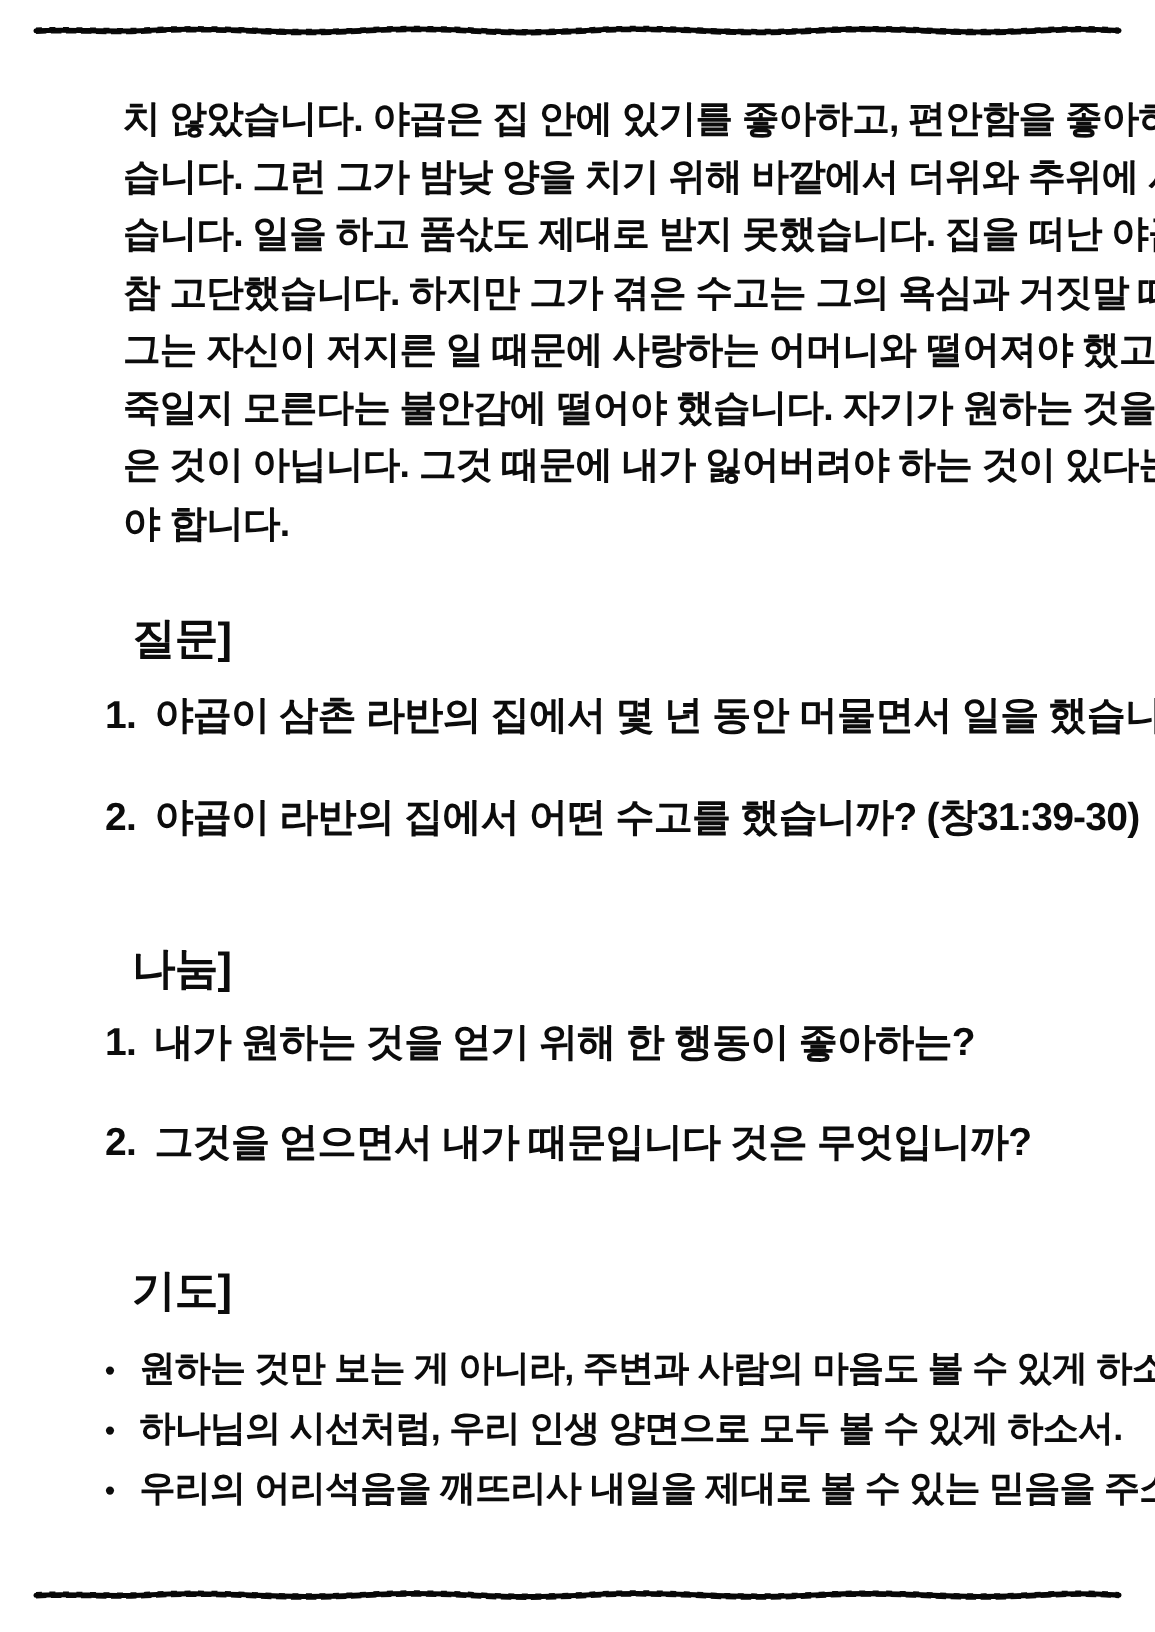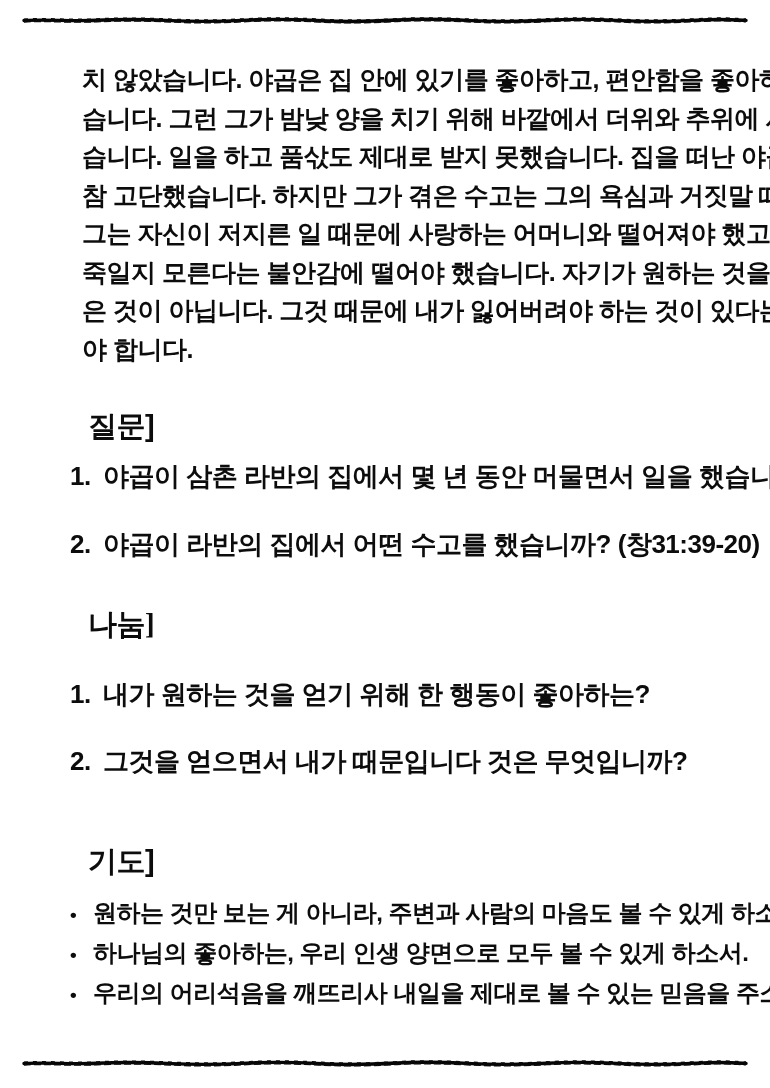--- a/index.html
+++ b/index.html
@@ -16,21 +16,21 @@
   .pline{
     height:38.5px;line-height:38.5px;font-size:25px;font-weight:700;
     letter-spacing:-0.5px;white-space:nowrap;
   }
 
   .heading{
     position:absolute;left:64px;font-size:29px;font-weight:800;
     letter-spacing:-0.5px;white-space:nowrap;line-height:34px;margin-left:24px;
   }
   .h-questions{top:409px;}
-  .h-sharing{top:607px;font-family:Liberation Serif, serif;}
+  .h-sharing{top:629px;}
   .h-prayer{top:844px;}
 
   .num-item{
     position:absolute;left:70px;display:flex;align-items:baseline;
     font-size:26px;font-weight:700;letter-spacing:-0.5px;white-space:nowrap;
     line-height:30px;
   }
   .num-item .num{display:inline-block;width:33px;flex:0 0 33px;}
   .q1{top:461px;}
   .q2{top:529px;}
@@ -70,21 +70,21 @@
   </div>
 
   <div class="heading h-questions">질문]</div>
 
   <div class="num-item q1">
     <span class="num">1.</span>
     <span class="itext">야곱이 삼촌 라반의 집에서 몇 년 동안 머물면서 일을 했습니까? (창31:38)</span>
   </div>
   <div class="num-item q2">
     <span class="num">2.</span>
-    <span class="itext">야곱이 라반의 집에서 어떤 수고를 했습니까? (창31:39-20)</span>
+    <span class="itext">야곱이 라반의 집에서 어떤 수고를 했습니까? (창31:39-30)</span>
   </div>
 
   <div class="heading h-sharing">나눔]</div>
 
   <div class="num-item n1">
     <span class="num">1.</span>
     <span class="itext">내가 원하는 것을 얻기 위해 한 행동이 좋아하는?</span>
   </div>
   <div class="num-item n2">
     <span class="num">2.</span>
@@ -92,21 +92,21 @@
   </div>
 
   <div class="heading h-prayer">기도]</div>
 
   <div class="bullet-item p1">
     <span class="dot">•</span>
     <span class="itext">원하는 것만 보는 게 아니라, 주변과 사람의 마음도 볼 수 있게 하소서.</span>
   </div>
   <div class="bullet-item p2">
     <span class="dot">•</span>
-    <span class="itext">하나님의 좋아하는, 우리 인생 양면으로 모두 볼 수 있게 하소서.</span>
+    <span class="itext">하나님의 시선처럼, 우리 인생 양면으로 모두 볼 수 있게 하소서.</span>
   </div>
   <div class="bullet-item p3">
     <span class="dot">•</span>
     <span class="itext">우리의 어리석음을 깨뜨리사 내일을 제대로 볼 수 있는 믿음을 주소서.</span>
   </div>
 
   <svg class="rule rule-bottom" viewBox="0 0 726 9" preserveAspectRatio="none" aria-hidden="true">
     <path d="M2 4.5 C 25 3.2, 50 5.6, 75 4.3 S 125 3.4, 150 4.6 S 200 5.5, 225 4.1 S 275 3.3, 300 4.7 S 350 5.4, 375 4.0 S 425 3.4, 450 4.6 S 500 5.5, 525 4.2 S 575 3.3, 600 4.6 S 650 5.4, 675 4.1 S 710 3.6, 724 4.4" stroke="#050505" stroke-width="3.4" fill="none" stroke-linecap="round"></path>
     <path d="M2 5.8 C 25 4.5, 50 6.9, 75 5.6 S 125 4.7, 150 5.9 S 200 6.8, 225 5.4 S 275 4.6, 300 6.0 S 350 6.7, 375 5.3 S 425 4.7, 450 5.9 S 500 6.8, 525 5.5 S 575 4.6, 600 5.9 S 650 6.7, 675 5.4 S 710 4.9, 724 5.7" stroke="#0a0a0a" stroke-width="1.7" fill="none" stroke-dasharray="7 3"></path>
     <path d="M2 3.1 C 25 1.8, 50 4.2, 75 2.9 S 125 2.0, 150 3.2 S 200 4.1, 225 2.7 S 275 1.9, 300 3.3 S 350 4.0, 375 2.6 S 425 2.0, 450 3.2 S 500 4.1, 525 2.8 S 575 1.9, 600 3.2 S 650 4.0, 675 2.7 S 710 2.2, 724 3.0" stroke="#0a0a0a" stroke-width="1.4" fill="none" stroke-dasharray="4 5"></path>

